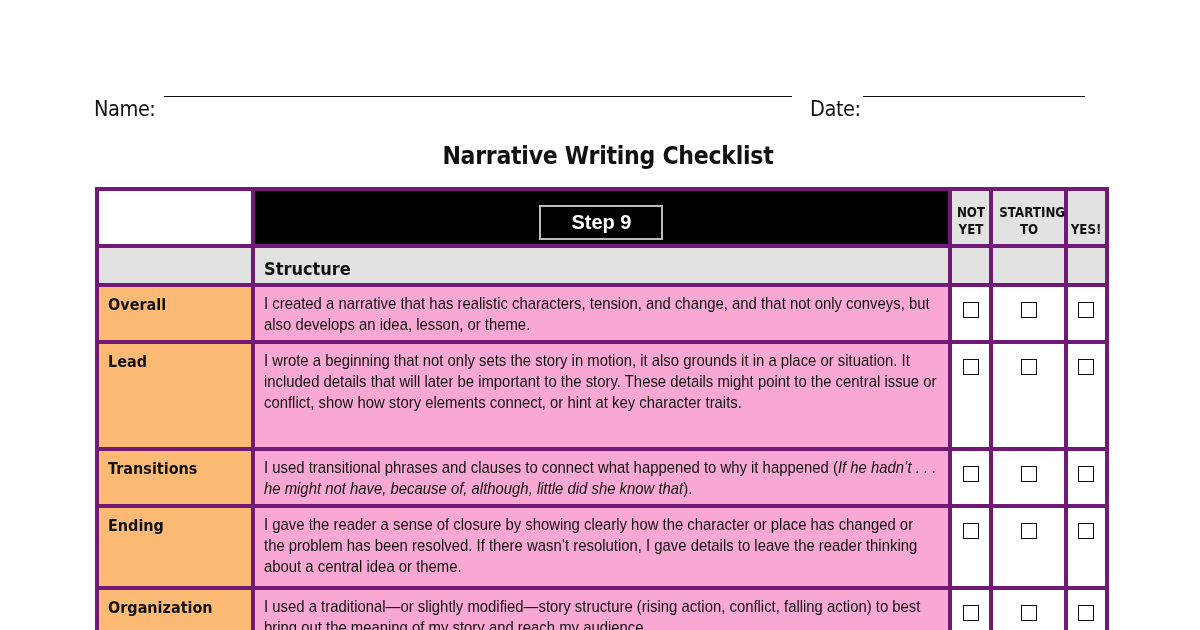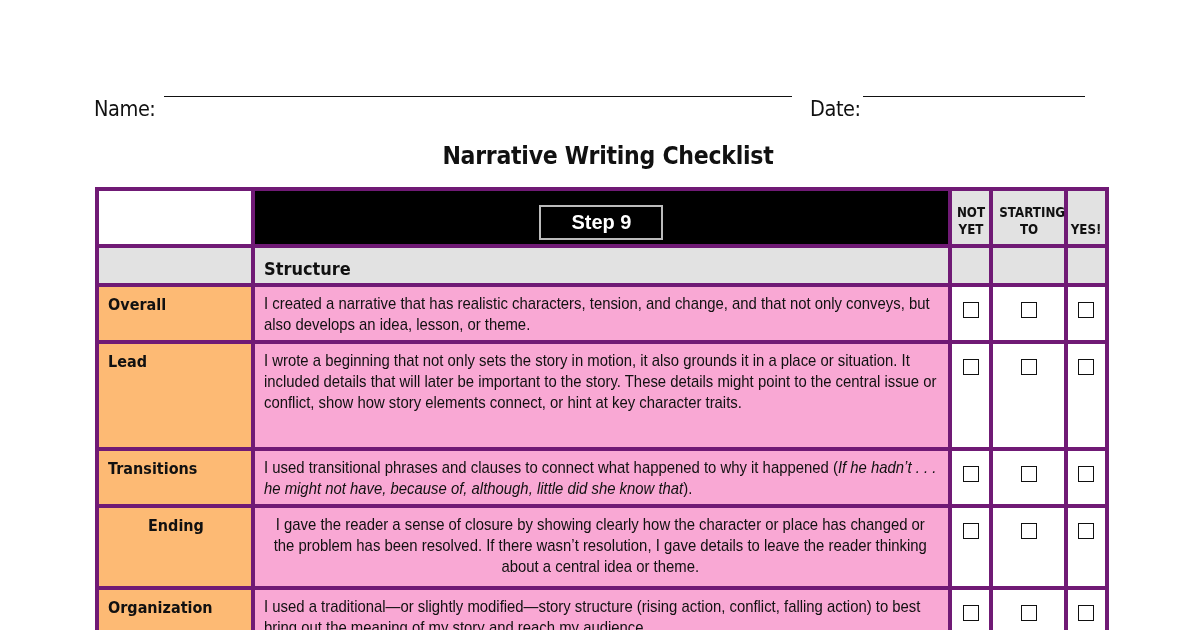--- a/index.html
+++ b/index.html
@@ -93,21 +93,21 @@
   <tr style="height:57px;">
     <td class="row-label"><span>Transitions</span></td>
     <td class="row-desc">
           <span class="inner"><span>I used transitional phrases and clauses to connect what happened to why it happened (</span><i>If he hadn’t . . . he might not have, because of, although, little did she know that</i><span>).</span></span>
         </td>
     <td class="chk-cell"><span class="chk"></span></td>
     <td class="chk-cell"><span class="chk"></span></td>
     <td class="chk-cell"><span class="chk"></span></td>
   </tr>
 
-  <tr style="height:82px;text-align:center;">
+  <tr style="height:82px;">
     <td class="row-label"><span>Ending</span></td>
     <td class="row-desc">
           <span class="inner">I gave the reader a sense of closure by showing clearly how the character or place has changed or the problem has been resolved. If there wasn’t resolution, I gave details to leave the reader thinking about a central idea or theme.</span>
         </td>
     <td class="chk-cell"><span class="chk"></span></td>
     <td class="chk-cell"><span class="chk"></span></td>
     <td class="chk-cell"><span class="chk"></span></td>
   </tr>
 
   <tr style="height:57px;">

